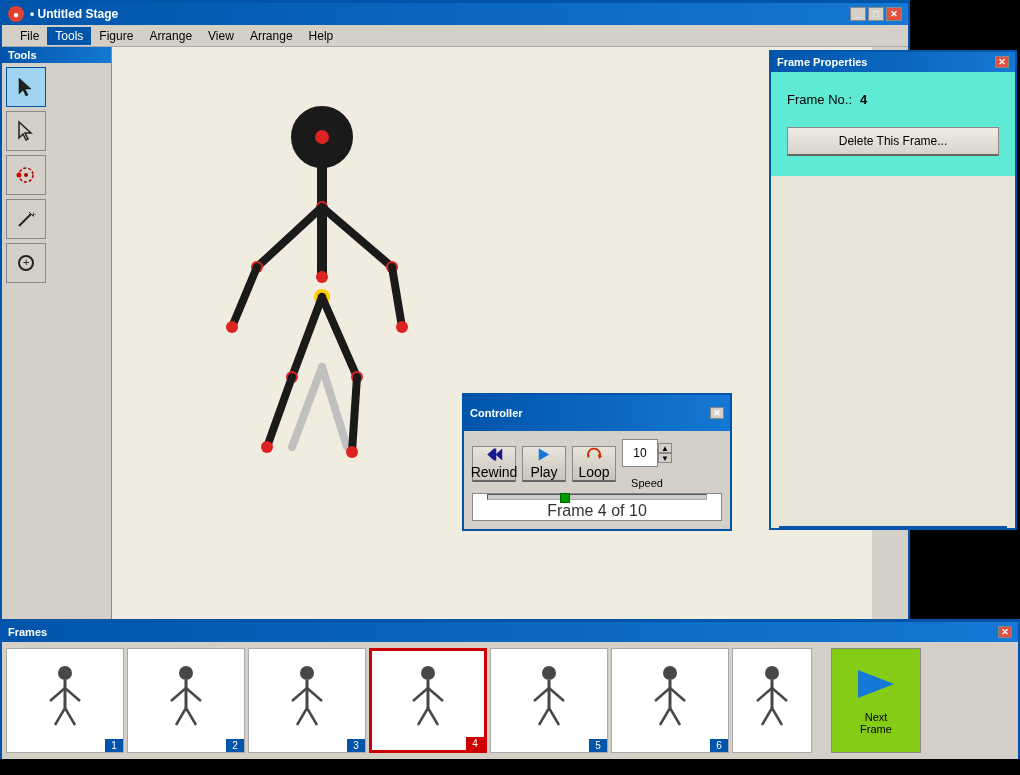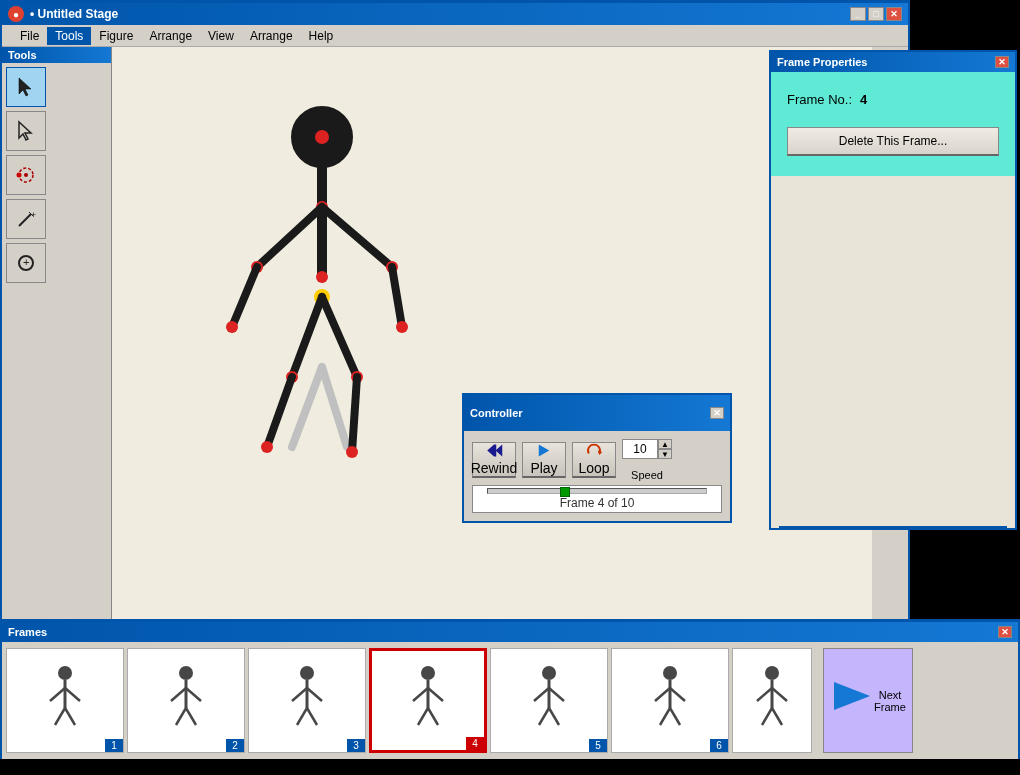--- a/index.html
+++ b/index.html
@@ -170,21 +170,21 @@
       margin-bottom: 2px;
     }
     .progress-thumb {
       position: absolute;
       left: 33%;
       top: -2px;
       width: 10px; height: 10px;
       background: #009900;
       border: 1px solid #006600;
     }
-    .progress-label { font-size: 12px; color: #333; }
+    .progress-label { font-size: 16px; color: #333; }
 
     
     .frame-props-window {
       position: absolute;
       top: 50px; left: 769px;
       width: 248px;
       background: #e8e4d8;
       border: 2px solid #0055aa;
       z-index: 20;
     }
@@ -265,26 +265,26 @@
       padding: 1px 4px;
       min-width: 18px;
       text-align: center;
     }
     .frame-thumb.active .frame-number {
       background: #cc0000;
     }
     .next-frame-btn {
       width: 90px;
       height: 105px;
-      background: #c4b5fd;
-      border: 1px solid #888;
-      display: flex; flex-direction: row; align-items: center; justify-content: center;
+      background: #84cc16;
+      border: 1px solid #888;
+      display: flex; flex-direction: column; align-items: center; justify-content: center;
       cursor: pointer;
       font-size: 11px;
-      margin-left: 8px;
+      margin-left: 16px;
       flex-shrink: 0;
     }
     .next-arrow {
       font-size: 36px;
       color: #0055aa;
     }
 
     
     .mini-stick { opacity: 0.8; }
   </style>
@@ -434,21 +434,21 @@
         <div class="ctrl-btn">
           <svg width="22" height="20" viewBox="0 0 22 20">
             <path d="M4,14 A8,8 0 1,1 18,14" fill="none" stroke="#cc3300" stroke-width="2.5"></path>
             <polygon points="16,10 18,16 22,12" fill="#cc3300"></polygon>
           </svg>
           <span>Loop</span>
         </div>
 
         <div style="display:flex;flex-direction:column;align-items:center;">
           <div style="display:flex;align-items:center;">
-            <input type="text" class="speed-input" value="10" style="width: 36px; height: 20px; border: 1px solid rgb(136, 136, 136); text-align: center; font-size: 12px;">
+            <input type="text" class="speed-input" value="10" style="width: 36px; height: 28px; border: 1px solid rgb(136, 136, 136); text-align: center; font-size: 12px;">
             <div class="speed-arrows">
               <div class="speed-arrow">▲</div>
               <div class="speed-arrow">▼</div>
             </div>
           </div>
           <span style="font-size:11px;margin-top:10px;">Speed</span>
         </div>
       </div>
 
       <div class="controller-progress">

